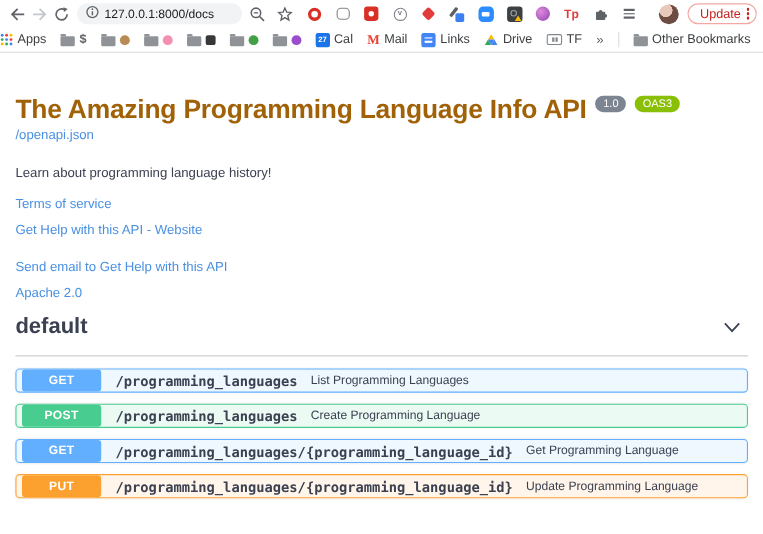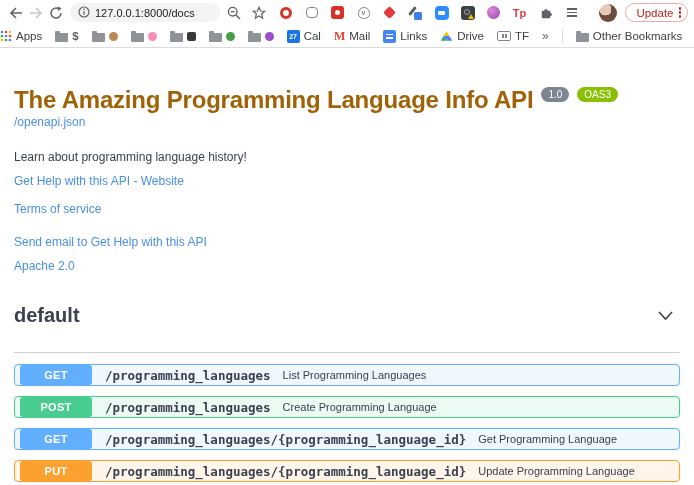--- a/index.html
+++ b/index.html
@@ -64,22 +64,22 @@
   h1 { font-size:24px; font-weight:bold; color:#a16207; letter-spacing:-0.2px; }
   .pill { font-size:10px; font-weight:normal; color:#fff; padding:2px 7px; border-radius:10px; position:relative; top:-6px; }
   .spec-link { font-size:10px; color:#4990e2; margin-top:1px; }
   .desc { font-size:12px; color:#3b4151; margin-top:21px; }
   .lnk { font-size:12px; color:#4990e2; cursor:pointer; }
   .lnk-terms { margin-top:14px; }
   .lnk-web { margin-top:10px; }
   .lnk-email { margin-top:19px; }
   .lnk-license { margin-top:10px; }
 
-  .section-hdr { margin-top:31px; display:flex; align-items:center; justify-content:space-between;
-    padding-bottom:25px; border-bottom:1px solid rgba(59,65,81,0.25); }
+  .section-hdr { margin-top:13px; display:flex; align-items:center; justify-content:space-between;
+    padding-bottom:14px; border-bottom:1px solid rgba(59,65,81,0.25); }
   .section-name { font-size:20px; font-weight:bold; color:#3b4151; }
   .sec-caret { display:flex; align-items:center; padding-right:6px; }
 
   .ops { margin-top:11px; }
   .op { height:22px; border:1px solid; border-radius:4px; display:flex; align-items:center;
     padding:0 5px; margin-bottom:10px; box-shadow:0 0 2px rgba(0,0,0,0.08); }
   .op-method { min-width:72px; text-align:center; padding:4px 0; border-radius:3px;
     font-size:11px; font-weight:bold; color:#fff; letter-spacing:0.3px; }
   .op-path { margin-left:13px; font-family:"DejaVu Sans Mono", monospace; font-weight:bold;
     font-size:12.5px; color:#3b4151; }
@@ -275,22 +275,22 @@
 <div class="swagger">
   <div class="title-row">
     <h1>The Amazing Programming Language Info API</h1>
     <span class="pill" style="background:#7d8492;">1.0</span>
     <span class="pill" style="background:#89bf04;">OAS3</span>
   </div>
   <div class="spec-link lnk">/openapi.json</div>
 
   <div class="desc">Learn about programming language history!</div>
 
+  <div class="lnk lnk-terms">Terms of service</div>
   <div class="lnk lnk-web">Get Help with this API - Website</div>
-  <div class="lnk lnk-terms">Terms of service</div>
   <div class="lnk lnk-email">Send email to Get Help with this API</div>
   <div class="lnk lnk-license">Apache 2.0</div>
 
   <div class="section-hdr">
     <span class="section-name">default</span>
     <span class="sec-caret">
       <svg width="17" height="12" viewBox="0 0 17 12">
           <polyline points="2,2 8.5,9 15,2" fill="none" stroke="#3b4151" stroke-width="1.6"></polyline>
         </svg>
     </span>

